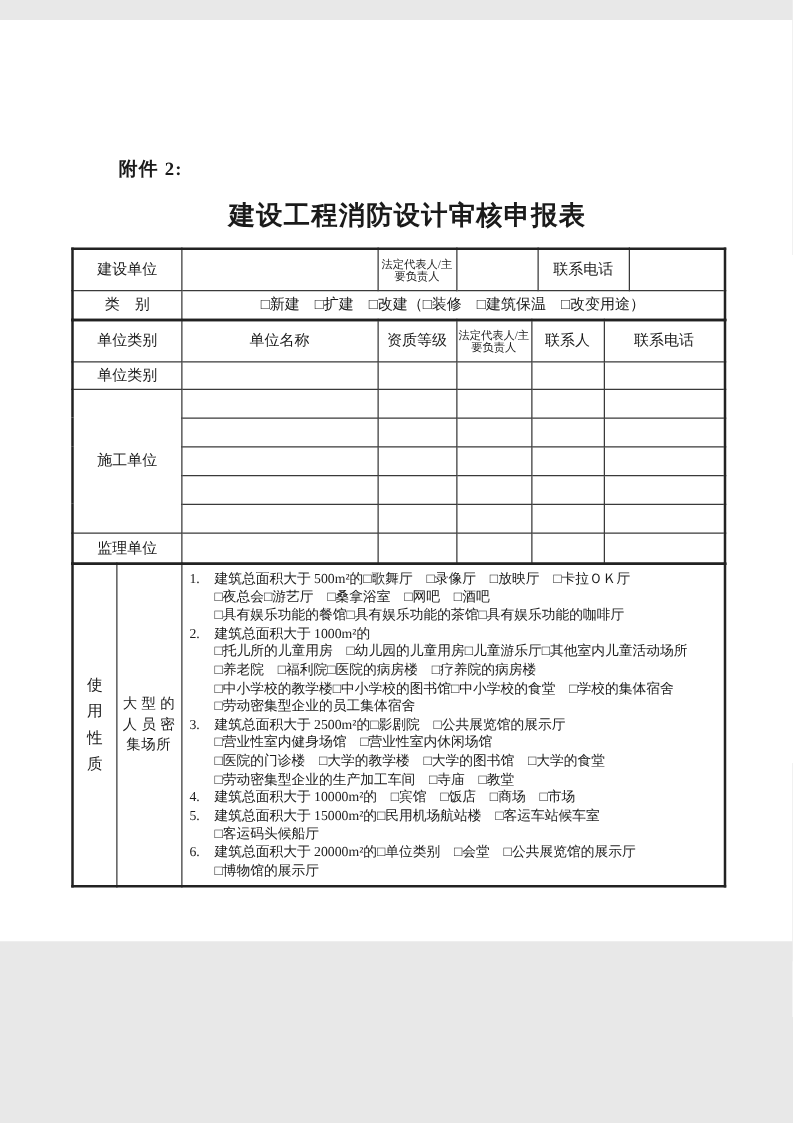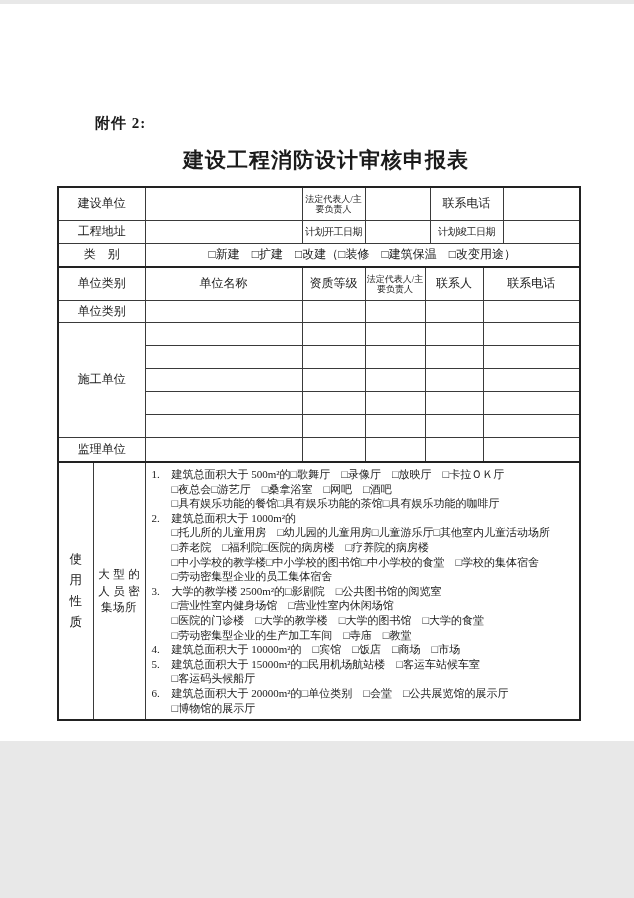--- a/index.html
+++ b/index.html
@@ -1,19 +1,19 @@
 <!DOCTYPE html>
 <html><head>
 <meta charset="utf-8">
 <style>
   html,body { margin:0; padding:0; background:#e8e8e8; }
   .page {
     position:relative;
     width:634px; height:737px;
-    margin:4px auto;
+    margin:16px auto;
     background:#ffffff;
     font-family:"Liberation Serif","DejaVu Serif",serif;
     color:#1a1a1a;
     overflow:hidden;
   }
   .attachment {
     position:absolute; left:95px; top:110px;
     font-size:15px; font-weight:bold; letter-spacing:1px;
   }
   .title {
@@ -75,28 +75,20 @@
           <col style="width:73px">
           <col style="width:77px">
       </colgroup>
       <tbody>
           <tr class="rA1">
         <td>建设单位</td>
         <td></td>
         <td class="sm">法定代表人/主要负责人</td>
         <td></td>
         <td>联系电话</td>
-        <td></td>
-      </tr>
-      <tr class="rA3">
-        <td>工程地址</td>
-        <td></td>
-        <td class="md">计划开工日期</td>
-        <td></td>
-        <td class="md">计划竣工日期</td>
         <td></td>
       </tr>
       <tr class="rA4">
         <td>类　别</td>
         <td class="cat" colspan="5">□新建　□扩建　□改建（□装修　□建筑保温　□改变用途）</td>
       </tr>
     </tbody>
       </table>
 
     <table class="tB">
@@ -214,21 +206,21 @@
               <div class="u-line">
               <span class="u-num"></span>
               <span class="u-text">□中小学校的教学楼□中小学校的图书馆□中小学校的食堂　□学校的集体宿舍</span>
             </div>
               <div class="u-line">
               <span class="u-num"></span>
               <span class="u-text">□劳动密集型企业的员工集体宿舍</span>
             </div>
               <div class="u-line">
               <span class="u-num">3.</span>
-              <span class="u-text">大学的教学楼 2500m²的□影剧院　□公共图书馆的阅览室</span>
+              <span class="u-text">建筑总面积大于 2500m²的□影剧院　□公共展览馆的展示厅</span>
             </div>
               <div class="u-line">
               <span class="u-num"></span>
               <span class="u-text">□营业性室内健身场馆　□营业性室内休闲场馆</span>
             </div>
               <div class="u-line">
               <span class="u-num"></span>
               <span class="u-text">□医院的门诊楼　□大学的教学楼　□大学的图书馆　□大学的食堂</span>
             </div>
               <div class="u-line">

